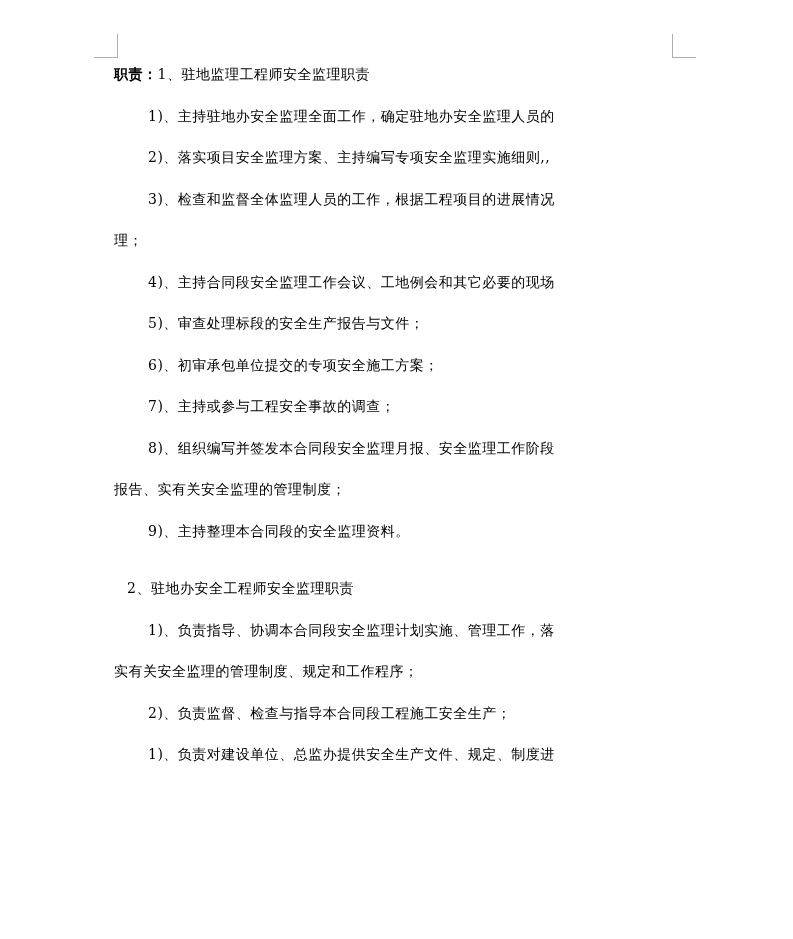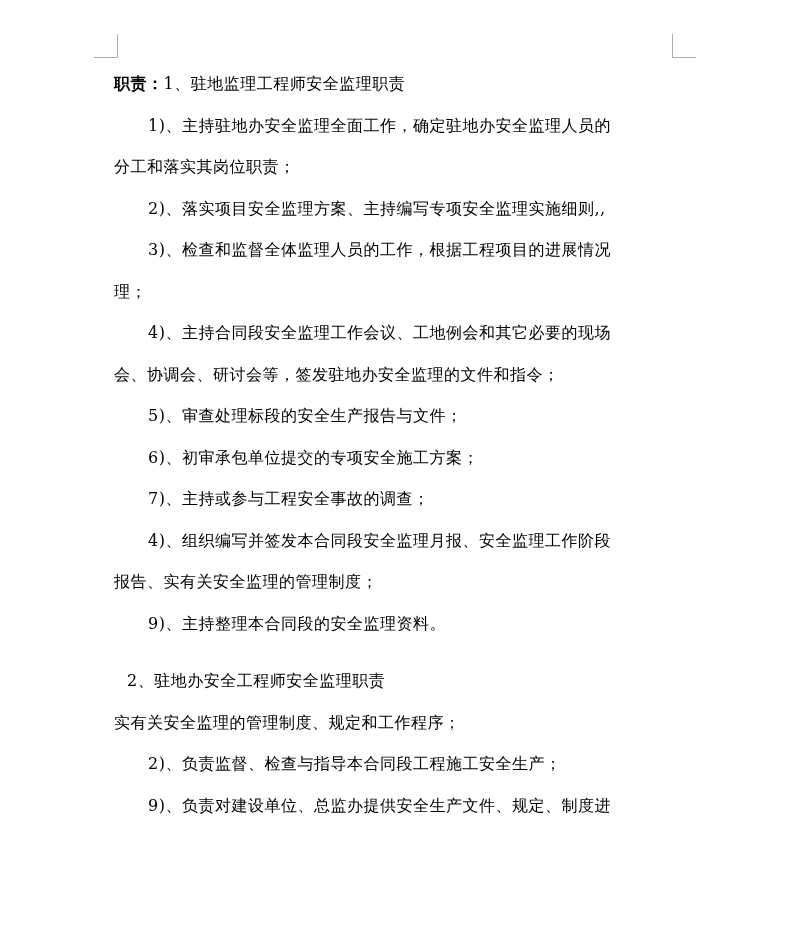--- a/index.html
+++ b/index.html
@@ -32,22 +32,22 @@
     left: 672px;
     border-left: 1px solid #adadad;
     border-bottom: 1px solid #adadad;
   }
   
   .doc {
     position: absolute;
     left: 114px;
     top: 56px;
     width: 562px;
-    font-size: 16px;
-    line-height: 55px;
+    font-size: 14px;
+    line-height: 37px;
     letter-spacing: 0.5px;
   }
   .ln {
     height: 41.5px;
     white-space: nowrap;
     text-align: left;
   }
   .ind-item { padding-left: 34px; }  
   .ind-head { padding-left: 13px; margin-top: 16px; }  
   .bold-prefix { font-weight: bold; }
@@ -56,31 +56,30 @@
 <body>
 
 <div class="page">
 
   <div class="crop-mark left"></div>
   <div class="crop-mark right"></div>
 
   <div class="doc">
     <div class="ln"><span class="bold-prefix">职责：</span><span>1、驻地监理工程师安全监理职责</span></div>
     <div class="ln ind-item">1)、主持驻地办安全监理全面工作，确定驻地办安全监理人员的</div>
-    <div class="ln">分工和落实其岗位职责；</div>
     <div class="ln ind-item">2)、落实项目安全监理方案、主持编写专项安全监理实施细则,,</div>
     <div class="ln ind-item">3)、检查和监督全体监理人员的工作，根据工程项目的进展情况</div>
     <div class="ln">理；</div>
     <div class="ln ind-item">4)、主持合同段安全监理工作会议、工地例会和其它必要的现场</div>
-    <div class="ln">会、协调会、研讨会等，签发驻地办安全监理的文件和指令；</div>
     <div class="ln ind-item">5)、审查处理标段的安全生产报告与文件；</div>
     <div class="ln ind-item">6)、初审承包单位提交的专项安全施工方案；</div>
     <div class="ln ind-item">7)、主持或参与工程安全事故的调查；</div>
-    <div class="ln ind-item">4)、组织编写并签发本合同段安全监理月报、安全监理工作阶段</div>
+    <div class="ln ind-item">8)、组织编写并签发本合同段安全监理月报、安全监理工作阶段</div>
     <div class="ln">报告、实有关安全监理的管理制度；</div>
     <div class="ln ind-item">9)、主持整理本合同段的安全监理资料。</div>
     <div class="ln ind-head">2、驻地办安全工程师安全监理职责</div>
+    <div class="ln ind-item">1)、负责指导、协调本合同段安全监理计划实施、管理工作，落</div>
     <div class="ln">实有关安全监理的管理制度、规定和工作程序；</div>
     <div class="ln ind-item">2)、负责监督、检查与指导本合同段工程施工安全生产；</div>
-    <div class="ln ind-item">9)、负责对建设单位、总监办提供安全生产文件、规定、制度进</div>
+    <div class="ln ind-item">1)、负责对建设单位、总监办提供安全生产文件、规定、制度进</div>
   </div>
 
 </div>
 
 </body></html>

